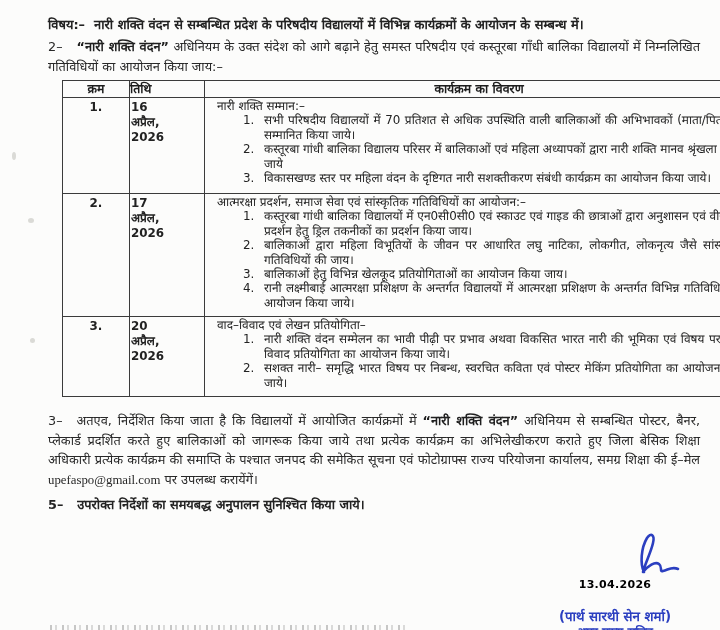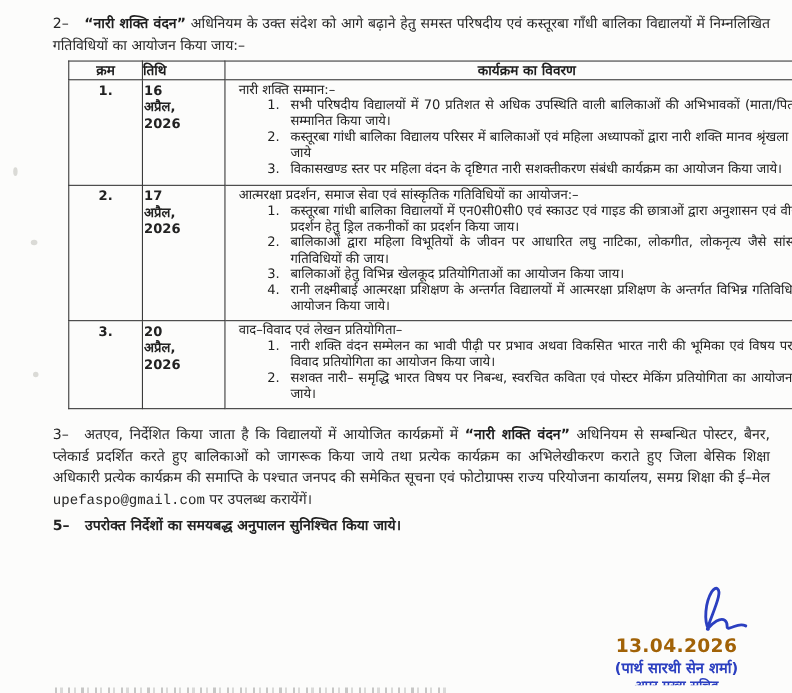--- a/index.html
+++ b/index.html
@@ -14,56 +14,59 @@
   .subject{font-weight:700;font-size:12.9px;line-height:18px;margin-top:7px;color:#222;
     width:652px;text-align:justify;}
   .subject .subject-label{margin-right:9px;}
   .para{width:652px;text-align:justify;font-size:12.8px;line-height:19.5px;margin:0;}
   .indent{text-indent:36px;margin-top:6px;}
   .pnum{margin-right:14px;}
   .b{font-weight:700;color:#1f1f1f;}
   .p2{margin-top:3px;}
   .p3{margin-top:14px;}
   .p5{margin-top:5px;font-weight:700;color:#232323;}
-  .latin{font-family:Liberation Mono, monospace;}
+  .latin{font-family:Liberation Serif, serif;}
   table.program{border-collapse:collapse;table-layout:fixed;width:692px;margin:4px 0 0 14px;
     font-size:11.9px;line-height:14.4px;color:#222;}
   table.program th,table.program td{border:1.3px solid #3b3b3b;vertical-align:top;}
   table.program th{font-weight:700;font-size:12.4px;height:16px;line-height:15px;padding:0;color:#1d1d1d;}
   .c1{width:66px;text-align:center;font-weight:700;padding-top:2px;}
   .c2{width:74px;text-align:left;font-weight:700;padding-top:2px;line-height:14.8px;}
   .c3{padding:1px 6px 2px 12px;}
   tr.r1{height:96px;} tr.r2{height:123px;} tr.r3{height:80px;}
   .rh{text-align:left;}
   .itm{display:flex;padding-left:26px;}
   .inum{width:21px;flex:none;}
   .itxt{flex:1;text-align:justify;}
   .signblock{position:absolute;top:530px;right:10px;width:190px;text-align:center;}
   .scribble{display:block;margin:0 26px 0 auto;}
-  .sdate{font-weight:700;color:#a16207;font-size:17px;letter-spacing:.3px;margin-top:0;}
-  .sname{color:#2b3fc0;font-weight:700;font-size:13.3px;margin-top:0;white-space:nowrap;}
+  .sdate{font-weight:700;color:#000000;font-size:11px;letter-spacing:.3px;margin-top:0;}
+  .sname{color:#2b3fc0;font-weight:700;font-size:13.3px;margin-top:16px;white-space:nowrap;}
   .stitle-clip{height:7px;overflow:hidden;}
   .stitle{color:#2b3fc0;font-weight:700;font-size:12px;line-height:14px;}
   .clipped-strip{position:absolute;left:50px;bottom:0;width:356px;height:5px;opacity:.5;
     background:repeating-linear-gradient(90deg,rgba(40,40,40,.5) 0 2px,transparent 2px 5px,
       rgba(40,40,40,.32) 5px 7px,transparent 7px 12px);
     filter:blur(.5px);}
   .speckle{position:absolute;background:#dadad6;border-radius:50%;}
   .sp1{left:28px;top:218px;width:6px;height:5px;}
   .sp2{left:30px;top:338px;width:5px;height:5px;}
   .sp3{left:12px;top:152px;width:4px;height:8px;}
 </style>
 </head>
 <body>
 
 <div class="page">
 
   <ol class="recipients">
   </ol>
 
+  <div class="subject">
+    <span class="subject-label">विषय:–</span><span>नारी शक्ति वंदन से सम्बन्धित प्रदेश के परिषदीय विद्यालयों में विभिन्न कार्यक्रमों के आयोजन के सम्बन्ध में।</span>
+  </div>
 
 
   <p class="para p2">
     <span class="pnum">2–</span><span class="b">“नारी शक्ति वंदन”</span><span> अधिनियम के उक्त संदेश को आगे बढ़ाने हेतु समस्त परिषदीय एवं कस्तूरबा गाँधी बालिका विद्यालयों में निम्नलिखित गतिविधियों का आयोजन किया जाय:–</span>
   </p>
 
   <table class="program">
     <thead>
       <tr>
         <th class="c1">क्रम</th>

